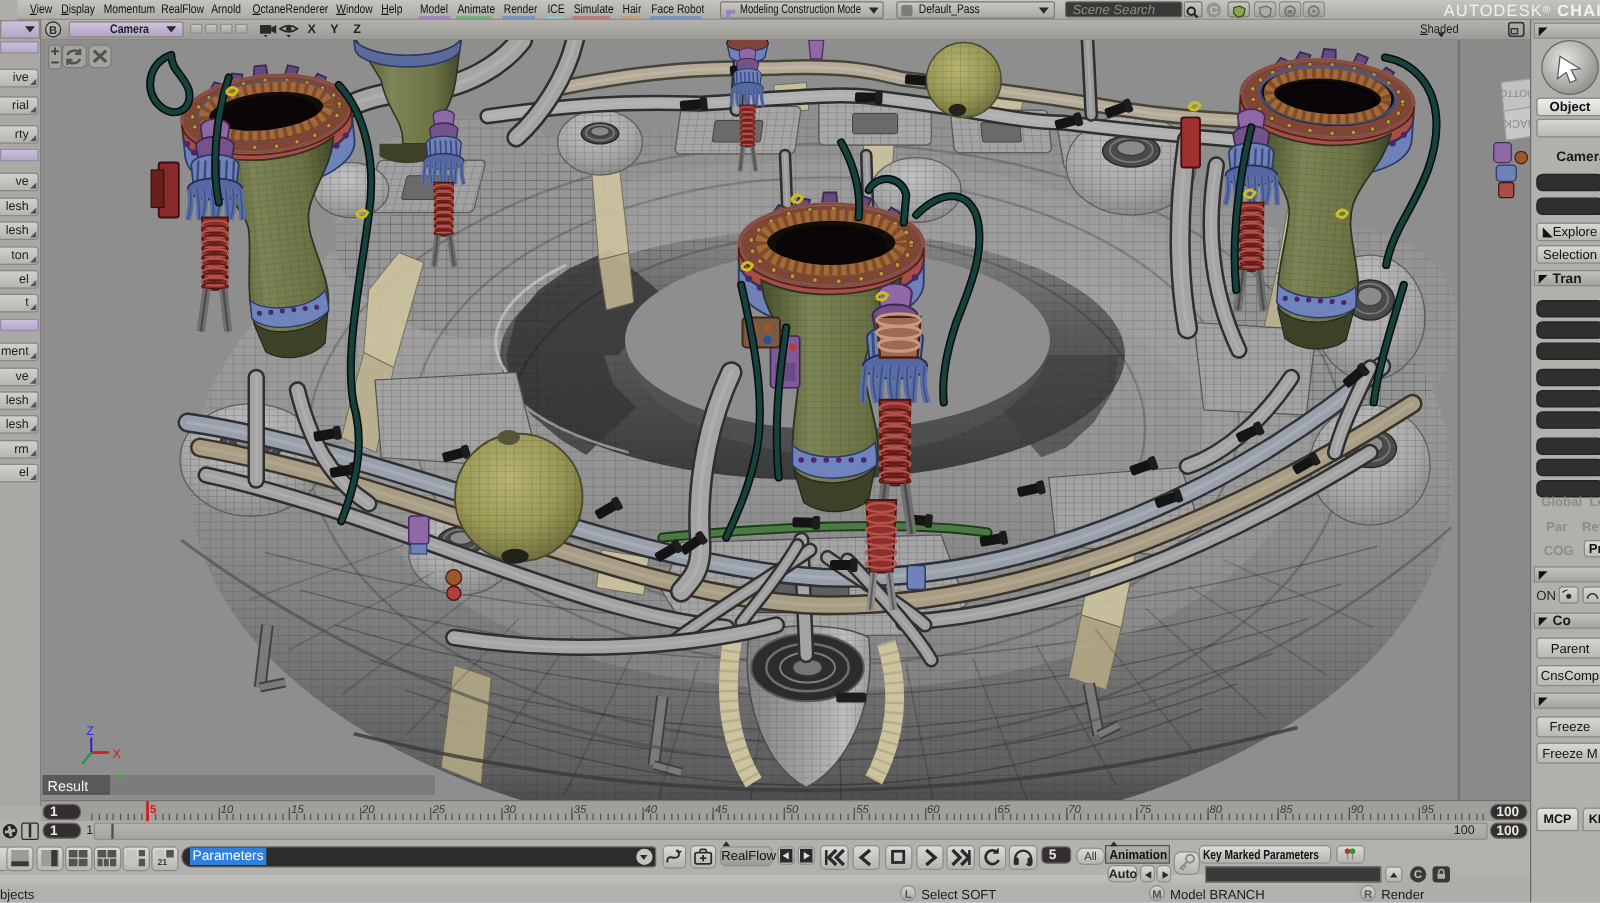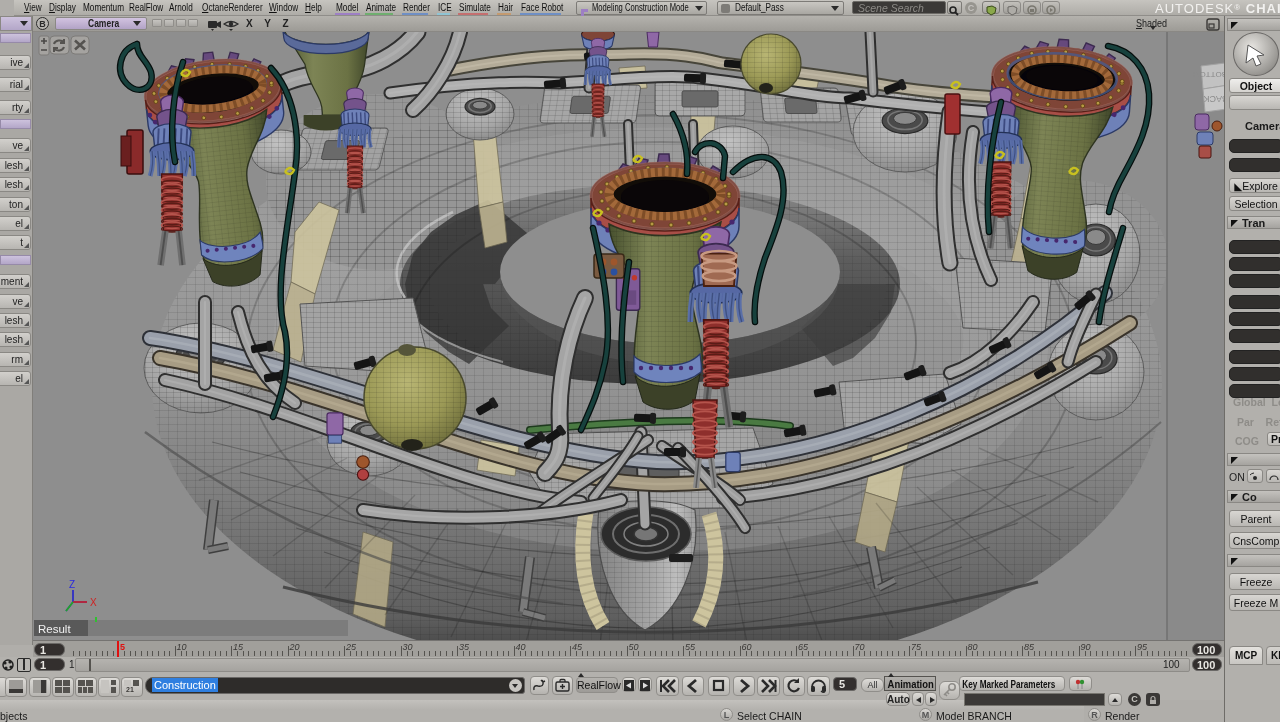--- a/index.html
+++ b/index.html
@@ -1156,21 +1156,21 @@
           <rect x="2" y="2" width="8" height="13" fill="#c6c4c0"></rect>
           <rect x="12" y="2" width="5" height="5" fill="#55534f"></rect>
           <rect x="12" y="9" width="5" height="6" fill="#55534f"></rect>
         </svg></span>
  <span class="lybtn" style="left:121px;"><svg width="20" height="18">
           <rect x="2" y="2" width="7" height="6" fill="#c6c4c0"></rect>
           <rect x="11" y="2" width="6" height="6" fill="#55534f"></rect>
           <text x="4" y="14" font-size="7" fill="#3a3836" font-weight="bold">21</text>
         </svg></span>
  <span class="abs" style="left:145px;top:2px;width:380px;height:17px;background:#2e2c2a;border-radius:8px 3px 3px 8px;border:1px solid #6a6866;"></span>
- <span class="abs" style="left:152px;top:3px;font-size:11px;color:#fff;background:#2f7fe0;padding:1px 2px;">Construction</span>
+ <span class="abs" style="left:152px;top:3px;font-size:11px;color:#fff;background:#2f7fe0;padding:1px 2px;">Parameters</span>
  <span class="abs" style="left:509px;top:4px;width:13px;height:13px;background:#c6c4c0;border-radius:50%;">
         <span class="abs" style="left:3px;top:5px;border-left:3.5px solid transparent;border-right:3.5px solid transparent;border-top:4.5px solid #2a2a2a;"></span>
       </span>
  <span class="pbtn" style="left:530px;top:1px;width:19px;height:19px;"><svg width="17" height="17">
           <path d="M3 13 Q2 8 7 9 Q13 10 12 5 L11 3 M12 5 L14 4 M12 5 L10 3" stroke="#2a2a2a" stroke-width="1.5" fill="none"></path>
         </svg></span>
  <span class="pbtn" style="left:552px;top:1px;width:21px;height:19px;"><svg width="19" height="17">
           <rect x="3" y="5" width="13" height="9" rx="1.5" fill="none" stroke="#2a2a2a" stroke-width="1.4"></rect>
           <path d="M7 5 V3.5 Q7 2.5 8 2.5 H11 Q12 2.5 12 3.5 V5" stroke="#2a2a2a" stroke-width="1.3" fill="none"></path>
           <path d="M9.5 7 v5 M7 9.5 h5" stroke="#2a2a2a" stroke-width="1.4"></path>
@@ -1240,19 +1240,19 @@
  <span class="abs" style="left:1128px;top:18px;width:13px;height:13px;background:#3a3836;border-radius:50%;color:#c4c2be;font-size:9px;font-weight:bold;text-align:center;line-height:13px;">C</span>
  <span class="abs" style="left:1146px;top:18px;width:14px;height:13px;background:#3a3836;border-radius:3px;"><svg width="14" height="13">
           <rect x="4" y="6" width="6" height="4" fill="#b0aeaa"></rect>
           <path d="M5 6 V4.5 a2 2 0 0 1 4 0 V6" stroke="#b0aeaa" stroke-width="1.2" fill="none"></path>
         </svg></span>
 </div>
 
 <div id="statusbar" class="abs">
  <span class="abs" style="left:0;top:10px;">bjects</span>
  <span class="abs" style="left:720px;top:8px;width:13px;height:13px;border-radius:50%;background:linear-gradient(#d8d6d2,#aaa8a4);border:1px solid #908e8a;font-size:9px;font-weight:bold;text-align:center;line-height:12px;color:#555;">L</span>
- <span class="abs" style="left:737px;top:10px;">Select CHAIN</span>
+ <span class="abs" style="left:737px;top:10px;">Select SOFT</span>
  <span class="abs" style="left:919px;top:8px;width:13px;height:13px;border-radius:50%;background:linear-gradient(#d8d6d2,#aaa8a4);border:1px solid #908e8a;font-size:9px;font-weight:bold;text-align:center;line-height:12px;color:#555;">M</span>
  <span class="abs" style="left:936px;top:10px;">Model BRANCH</span>
  <span class="abs" style="left:1088px;top:8px;width:13px;height:13px;border-radius:50%;background:linear-gradient(#d8d6d2,#aaa8a4);border:1px solid #908e8a;font-size:9px;font-weight:bold;text-align:center;line-height:12px;color:#555;">R</span>
  <span class="abs" style="left:1105px;top:10px;">Render TREE/CHAIN</span>
 </div>
 
 </div>
 </body></html>

